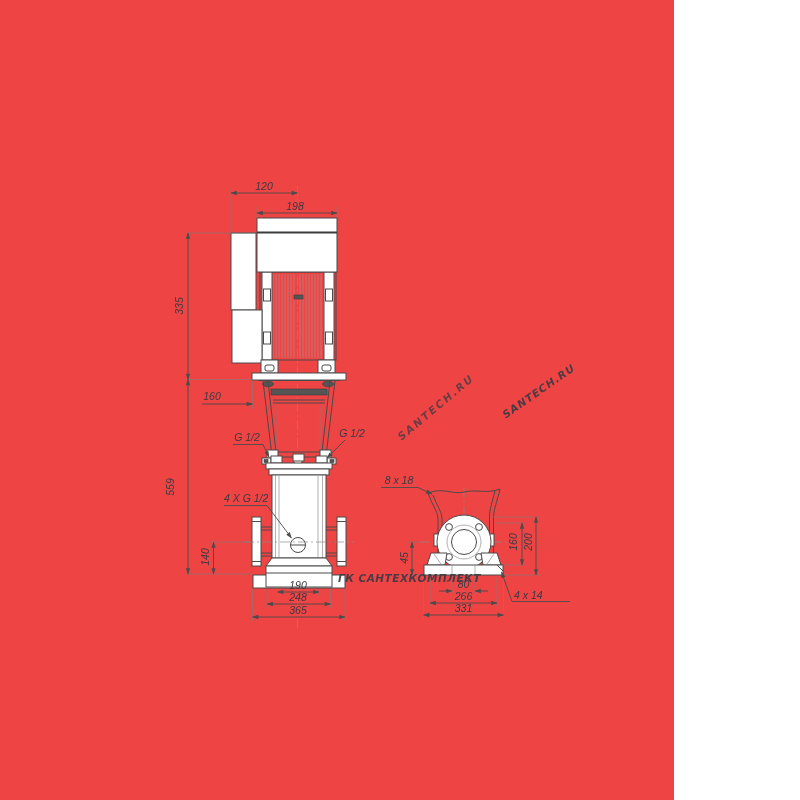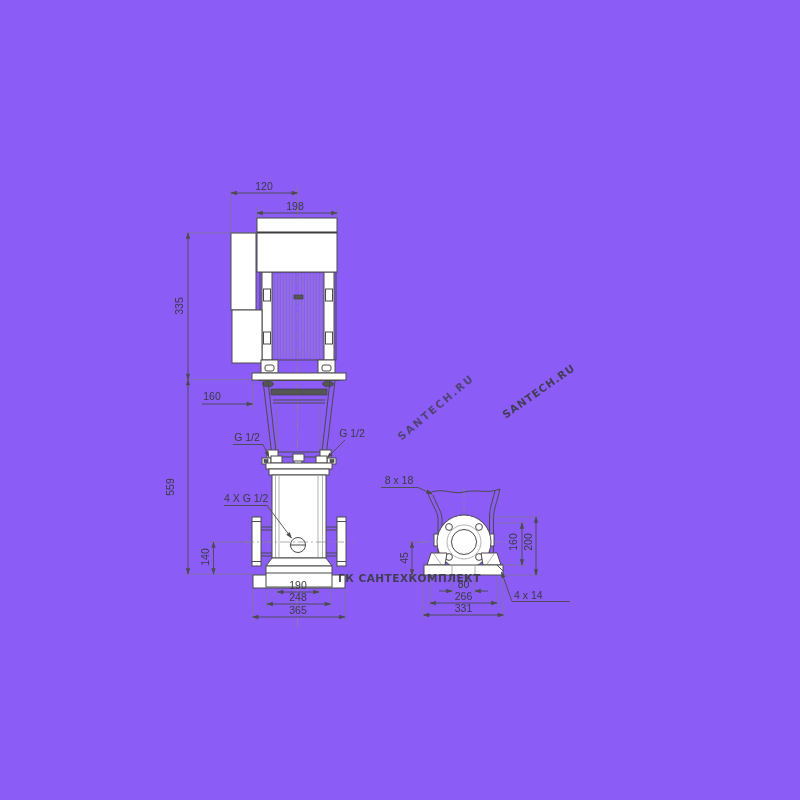--- a/index.html
+++ b/index.html
@@ -1,17 +1,17 @@
 <!DOCTYPE html>
 <html><head>
 <meta charset="utf-8">
 <style>
   html,body{margin:0;padding:0;background:#ffffff;}
-  .stage{position:relative;width:800px;height:800px;background:#8b5cf6;overflow:hidden;
-         font-family:"Liberation Sans",sans-serif;}
+  .stage{position:relative;width:674px;height:800px;background:#ef4444;overflow:hidden;
+         font-family:"Liberation Sans",sans-serif;font-style:italic;}
   svg text{font-family:"Liberation Sans",sans-serif;font-size:10.5px;fill:#3a3a44;}
   svg .wm{font-family:"DejaVu Sans",sans-serif;font-weight:bold;}
   .ln{stroke:#4a4a4a;stroke-width:1;fill:none;}
   .lw{stroke:#4a4a4a;stroke-width:1;fill:#ffffff;}
   .thin{stroke:#7d7d7d;stroke-width:.6;fill:none;}
   .fin{stroke:#9d9d9d;stroke-width:.55;fill:none;}
   .dk{fill:#555;stroke:#3c3c3c;stroke-width:.6;}
   .dim{stroke:#4b4b4b;stroke-width:.9;fill:none;}
   .cl{stroke:#8a8a8a;stroke-width:.7;fill:none;stroke-dasharray:10 3 2 3;}
 </style>

